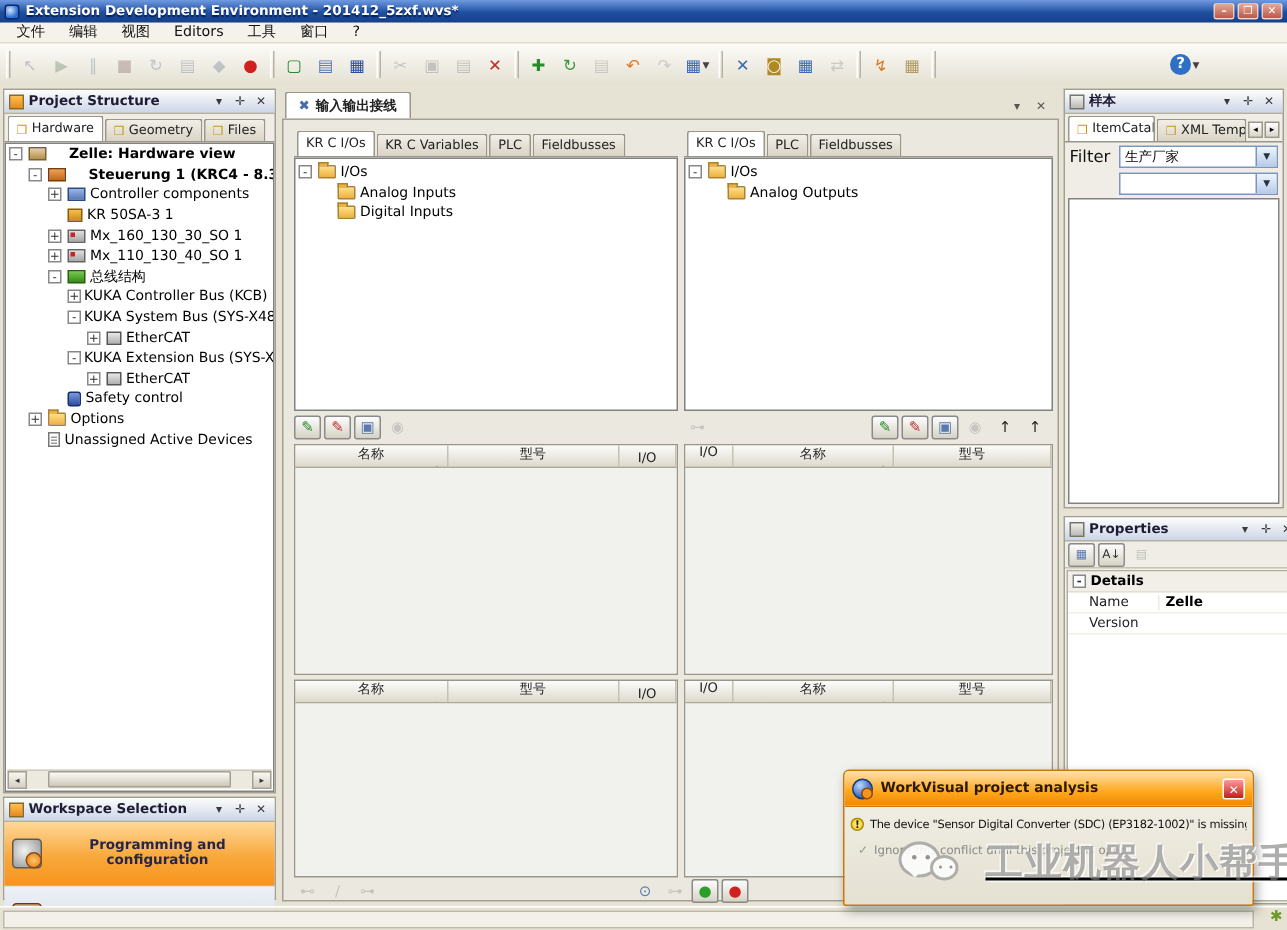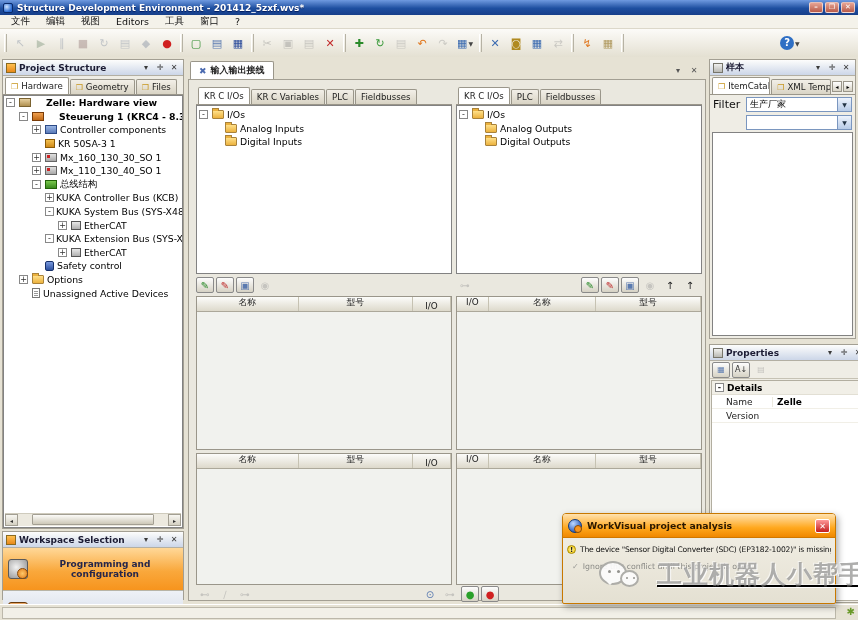--- a/index.html
+++ b/index.html
@@ -182,21 +182,21 @@
     border-top:1px solid #fff;}
   .status-field{position:absolute;left:2px;top:2px;width:834px;height:12px;background:#f2f0e8;
     border:1px solid #bcb8aa;}
   .status-ico{position:absolute;right:3px;top:1px;font-size:10px;color:#6a9a2a;}
 </style>
 </head>
 <body>
 
 <div class="titlebar">
   <span class="app-icon"></span>
-  <span class="title">Structure Development Environment - 201412_5zxf.wvs*</span>
+  <span class="title">Extension Development Environment - 201412_5zxf.wvs*</span>
   <span class="win-btns" id="win-btns">
       <span class="win-btn">–</span>
       <span class="win-btn">❐</span>
       <span class="win-btn">✕</span>
     </span>
 </div>
 
 <div class="menubar" id="menubar">
     <span class="menu-item">文件</span>
     <span class="menu-item">编辑</span>
@@ -543,26 +543,20 @@
        <span class="expander">-</span>
        <span class="ico ic-folder"></span>
        <span class="tlabel">I/Os</span>
           </div>
           <div class="tree-row">
        <span class="indent"></span>
             <span class="indent sm"></span>
        <span class="ico ic-folder"></span>
        <span class="tlabel">Analog Outputs</span>
           </div>
-          <div class="tree-row">
-       <span class="indent"></span>
-            <span class="indent sm"></span>
-       <span class="ico ic-folder"></span>
-       <span class="tlabel">Digital Outputs</span>
-          </div>
         </div>
     </div>
 
     <div class="iobar" id="mid-left" style="left:7px;top:196px;">
         <span class="mb-btn box">
        <span style="color:#2a8a2a">✎</span>
         </span>
         <span class="mb-btn box">
        <span style="color:#c03030">✎</span>
         </span>

